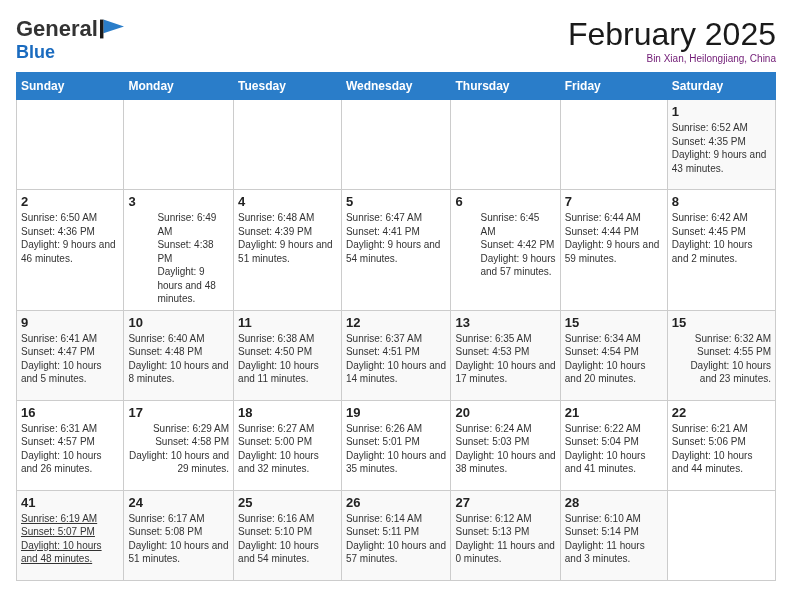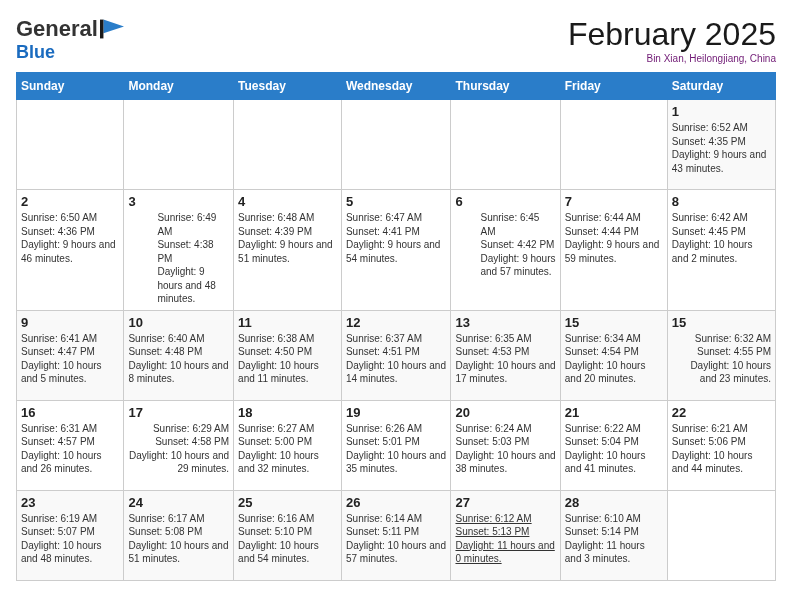--- a/index.html
+++ b/index.html
@@ -271,22 +271,22 @@
         </td>
         <td>
           <span class="day-number">22</span>
           <div class="day-info" style="white-space: pre-line;">Sunrise: 6:21 AM
 Sunset: 5:06 PM
 Daylight: 10 hours and 44 minutes.</div>
         </td>
       </tr>
       <tr>
         <td>
-          <span class="day-number">23</span>
-          <div class="day-info" style="white-space: pre-line;">Sunrise: 6:19 AM
+          <span class="day-number">41</span>
+          <div class="day-info" style="white-space: pre-line; text-decoration: underline;">Sunrise: 6:19 AM
 Sunset: 5:07 PM
 Daylight: 10 hours and 48 minutes.</div>
         </td>
         <td>
           <span class="day-number">24</span>
           <div class="day-info" style="white-space: pre-line;">Sunrise: 6:17 AM
 Sunset: 5:08 PM
 Daylight: 10 hours and 51 minutes.</div>
         </td>
         <td>
@@ -296,21 +296,21 @@
 Daylight: 10 hours and 54 minutes.</div>
         </td>
         <td>
           <span class="day-number">26</span>
           <div class="day-info" style="white-space: pre-line;">Sunrise: 6:14 AM
 Sunset: 5:11 PM
 Daylight: 10 hours and 57 minutes.</div>
         </td>
         <td>
           <span class="day-number">27</span>
-          <div class="day-info" style="white-space: pre-line; text-decoration: underline;">Sunrise: 6:12 AM
+          <div class="day-info" style="white-space: pre-line;">Sunrise: 6:12 AM
 Sunset: 5:13 PM
 Daylight: 11 hours and 0 minutes.</div>
         </td>
         <td>
           <span class="day-number">28</span>
           <div class="day-info" style="white-space: pre-line;">Sunrise: 6:10 AM
 Sunset: 5:14 PM
 Daylight: 11 hours and 3 minutes.</div>
         </td>
         <td class="empty-cell"></td>

